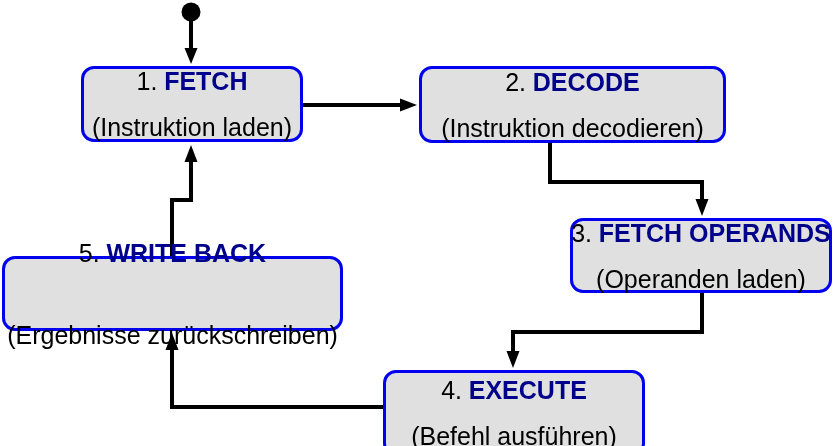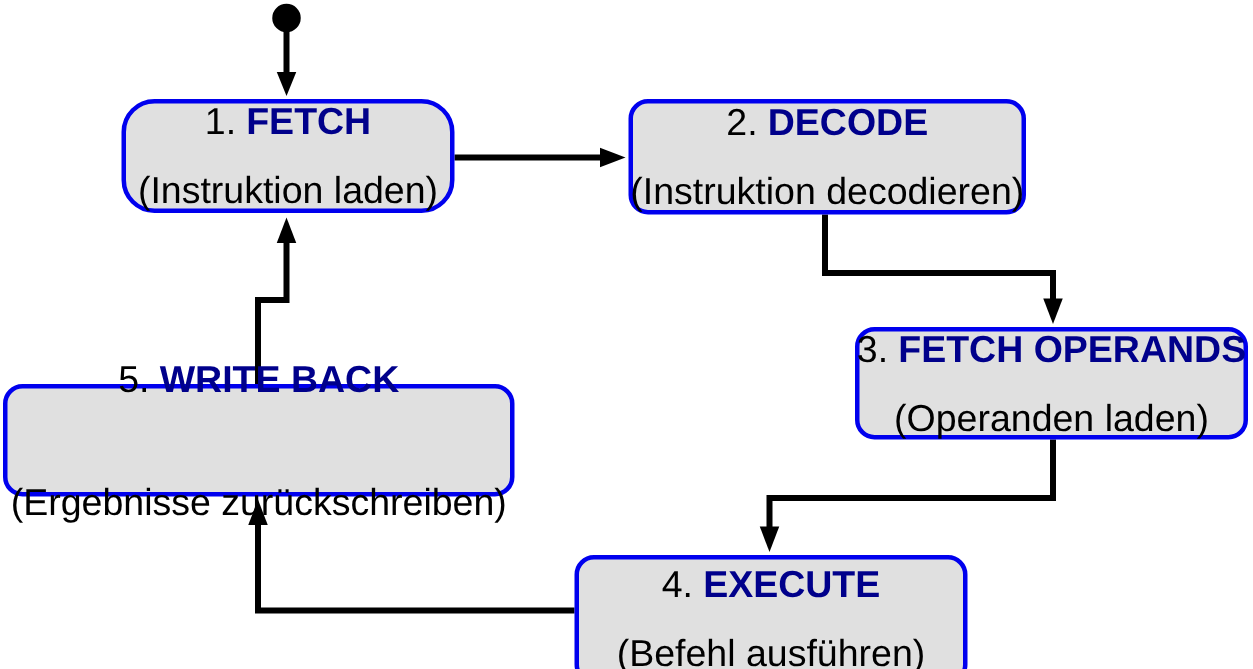--- a/index.html
+++ b/index.html
@@ -52,22 +52,22 @@
     font-weight: bold;
     color: var(--state_name);
   }
   .state-subtitle {
     font-size: 25px;
     color: var(--text);
     white-space: nowrap;
     margin-top: 16px;
   }
   
-  #box-fetch          { left: 81px;  top: 66px;  width: 222px; height: 76px; border-radius: 22px; }
-  #box-decode         { left: 419px; top: 66px;  width: 265px; height: 77px; }
+  #box-fetch          { left: 81px;  top: 66px;  width: 222px; height: 76px; }
+  #box-decode         { left: 419px; top: 66px;  width: 307px; height: 77px; }
   #box-fetch-operands { left: 570px; top: 218px; width: 262px; height: 75px; }
   #box-execute        { left: 383px; top: 370px; width: 262px; height: 86px; }
   #box-write-back     { left: 2px;   top: 256px; width: 341px; height: 75px; gap: 36px; }
   .edge { stroke: var(--arrow); stroke-width: 4; fill: none; }
   .head { fill: var(--arrow); stroke: none; }
 </style>
 </head>
 <body>
 
 <div class="diagram">

